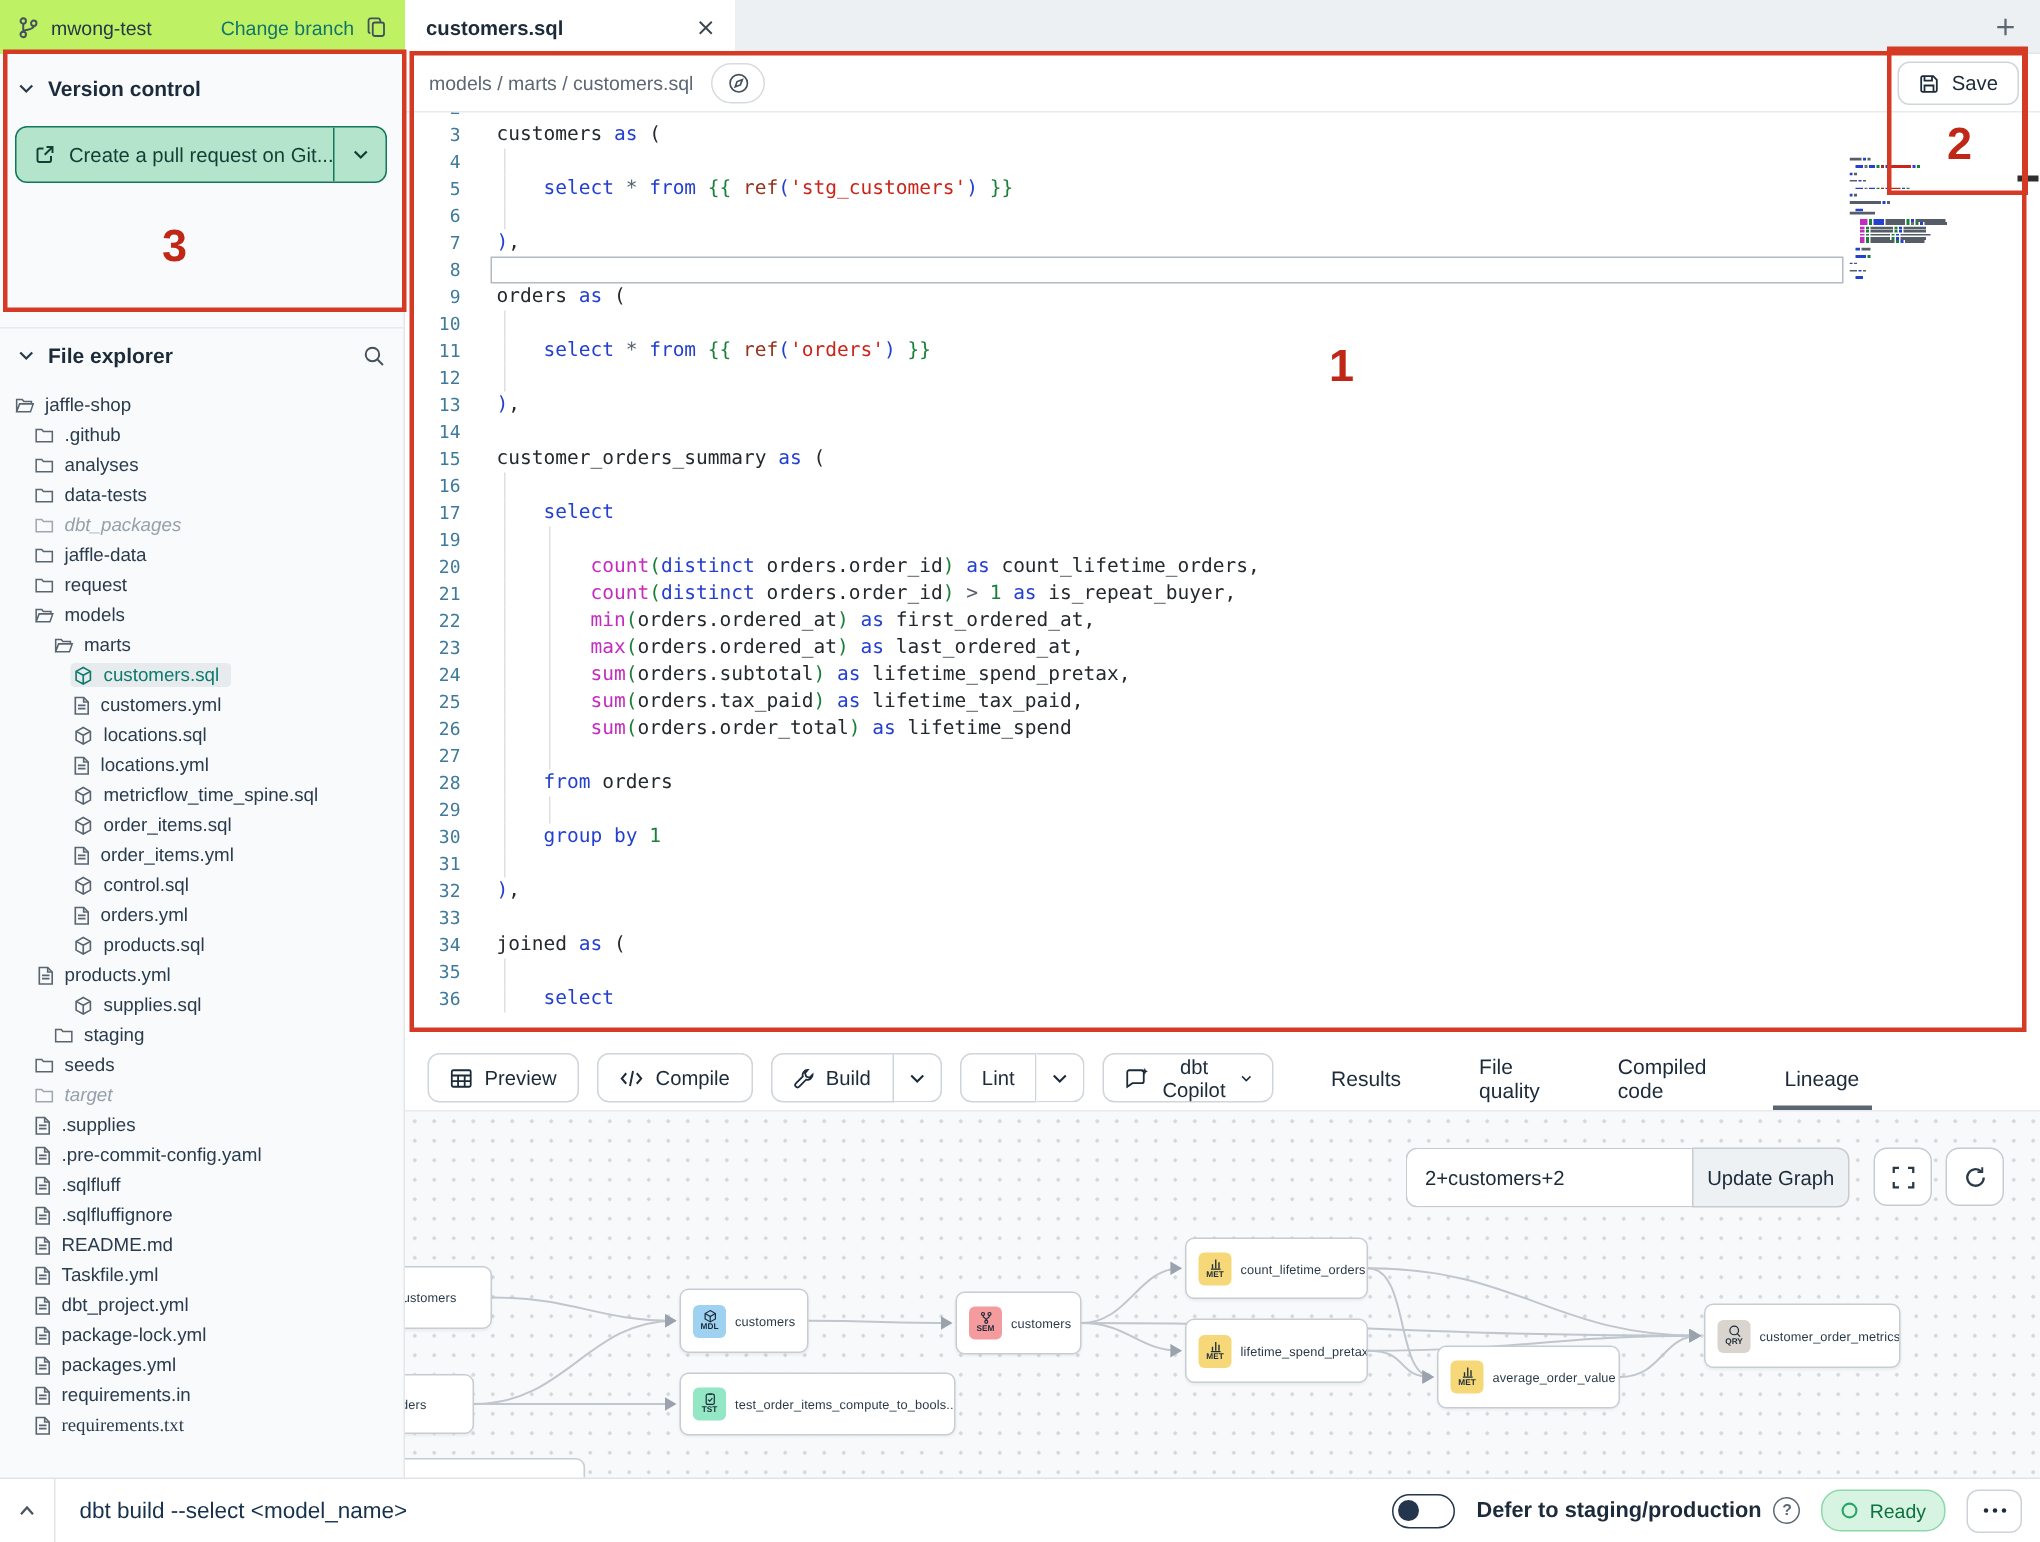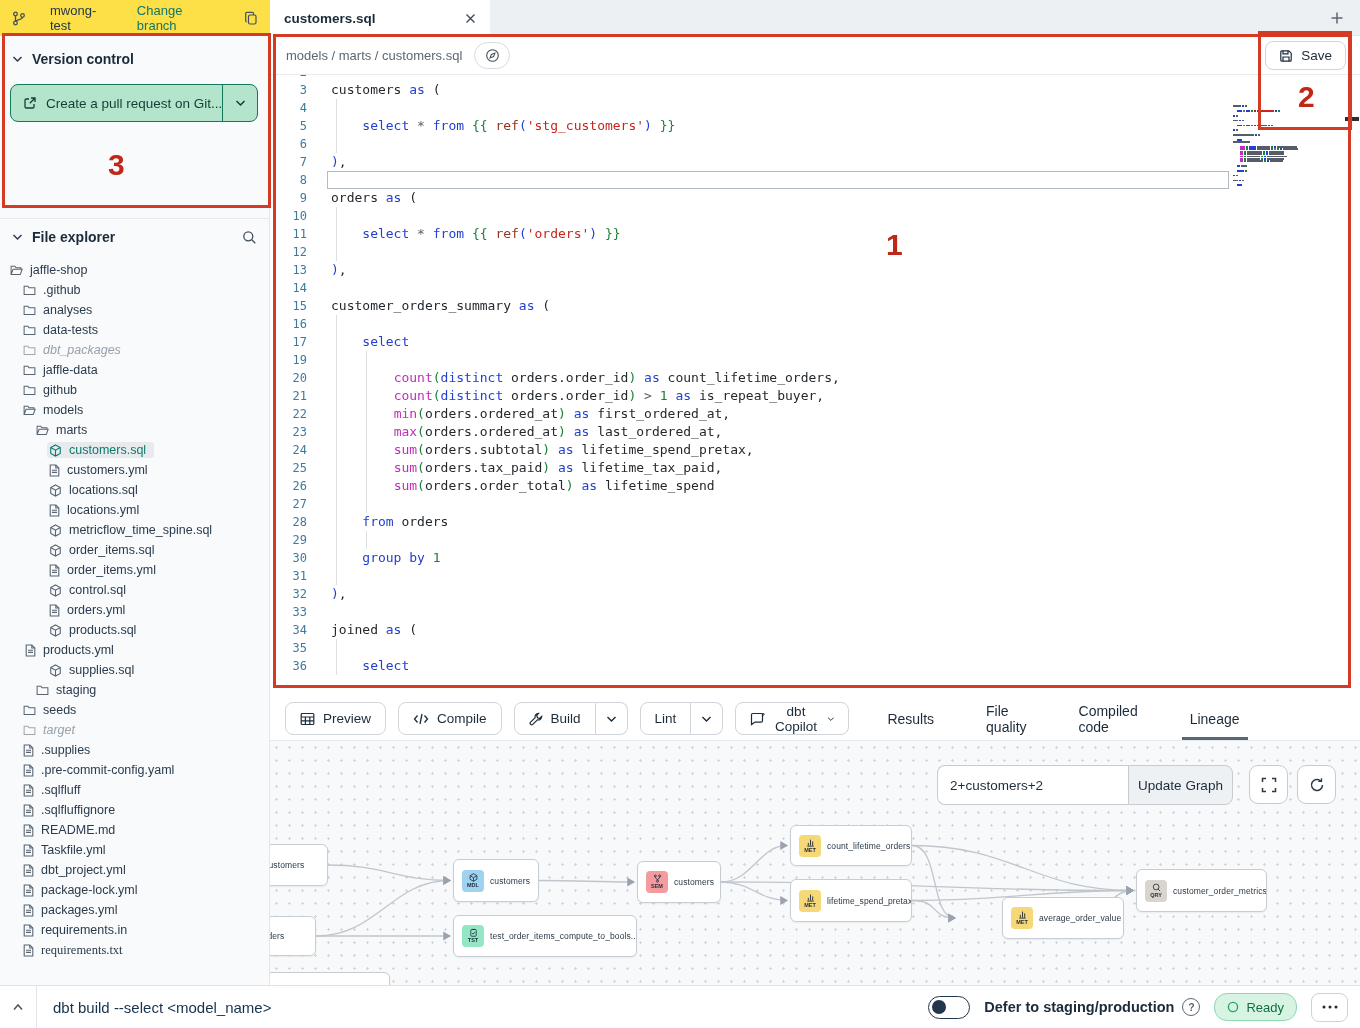--- a/index.html
+++ b/index.html
@@ -3,22 +3,22 @@
 <meta charset="utf-8">
 <style>
   html,body{margin:0;padding:0;}
   body{width:1360px;height:1028px;position:relative;overflow:hidden;
        font-family:"Liberation Sans",sans-serif;color:#1c2b3a;background:#fff;}
   svg{display:block}
   .icon{display:inline-flex;align-items:center;justify-content:center}
 
   
   .topbar{position:absolute;left:0;top:0;width:1360px;height:36px;display:flex}
-  .branch-area{width:270px;box-sizing:border-box;display:flex;align-items:center;gap:24px;
-               padding:0 12px;background:#fde047;font-size:13px}
+  .branch-area{width:270px;box-sizing:border-box;display:flex;align-items:center;gap:8px;
+               padding:0 12px;background:#bef264;font-size:13px}
   .branch-name{font-weight:500;color:#243748}
   .change-branch{margin-left:auto;color:#12756b;font-size:13px;cursor:pointer;text-decoration:none;font-weight:500}
   .tabstrip{flex:1;display:flex;background:#edf0f2;border-bottom:1px solid #e1e5e9;align-items:stretch}
   .tab-active{width:220px;box-sizing:border-box;background:#fff;display:flex;align-items:center;
               padding:0 14px;font-size:13.5px;font-weight:700;color:#1c2b3a;position:relative;z-index:2;margin-bottom:-1px}
   .tab-close{margin-left:auto;cursor:pointer}
   .newtab{margin-left:auto;margin-right:12px;align-self:center;background:none;border:none;cursor:pointer;padding:4px}
 
   
   .sidebar{position:absolute;left:0;top:36px;width:270px;height:949px;box-sizing:border-box;
@@ -271,21 +271,21 @@
             <span class="lbl">jaffle-data</span>
           </span>
         </div>
         <div class="trow" style="padding-left: 21px;">
           <span class="inner">
             <span class="icon">
               <svg width="13" height="12" viewBox="0 0 14 12" fill="none" stroke="#5a6572" stroke-width="1.1">
                 <path d="M1.2 2h4l1.2 1.5h6.4v7.3H1.2z"></path>
               </svg>
             </span>
-            <span class="lbl">github</span>
+            <span class="lbl">request</span>
           </span>
         </div>
         <div class="trow" style="padding-left: 21px;">
           <span class="inner">
             <span class="icon">
               <svg width="13" height="12" viewBox="0 0 14 12" fill="none" stroke="#5a6572" stroke-width="1.1">
                 <path d="M1.2 10.8V2h4l1.2 1.5h5.4v1.7M1.2 10.8h9.9l2-5.6H3.3z"></path>
               </svg>
             </span>
             <span class="lbl">models</span>
@@ -820,21 +820,21 @@
         </div>
         <div class="lnode" style="left: 520px; top: 138px; width: 122px; height: 43px;">
           <span class="nbadge" style="background: rgb(246, 216, 120);">
             <svg width="9" height="9" viewBox="0 0 10 10" fill="none" stroke="#1c2b3a" stroke-width="1">
               <path d="M1.4 9h7.2M2.6 8.4V5.4M5 8.4V1.8M7.4 8.4V3.8"></path>
             </svg>
             <span>MET</span>
           </span>
           <span class="nlabel">lifetime_spend_pretax</span>
         </div>
-        <div class="lnode" style="left: 688px; top: 156px; width: 122px; height: 42px; margin-left: 44px;">
+        <div class="lnode" style="left: 688px; top: 156px; width: 122px; height: 42px;">
           <span class="nbadge" style="background: rgb(246, 216, 120);">
             <svg width="9" height="9" viewBox="0 0 10 10" fill="none" stroke="#1c2b3a" stroke-width="1">
               <path d="M1.4 9h7.2M2.6 8.4V5.4M5 8.4V1.8M7.4 8.4V3.8"></path>
             </svg>
             <span>MET</span>
           </span>
           <span class="nlabel">average_order_value</span>
         </div>
         <div class="lnode" style="left: 866px; top: 128px; width: 131px; height: 43px;">
           <span class="nbadge" style="background: rgb(217, 212, 205);">

